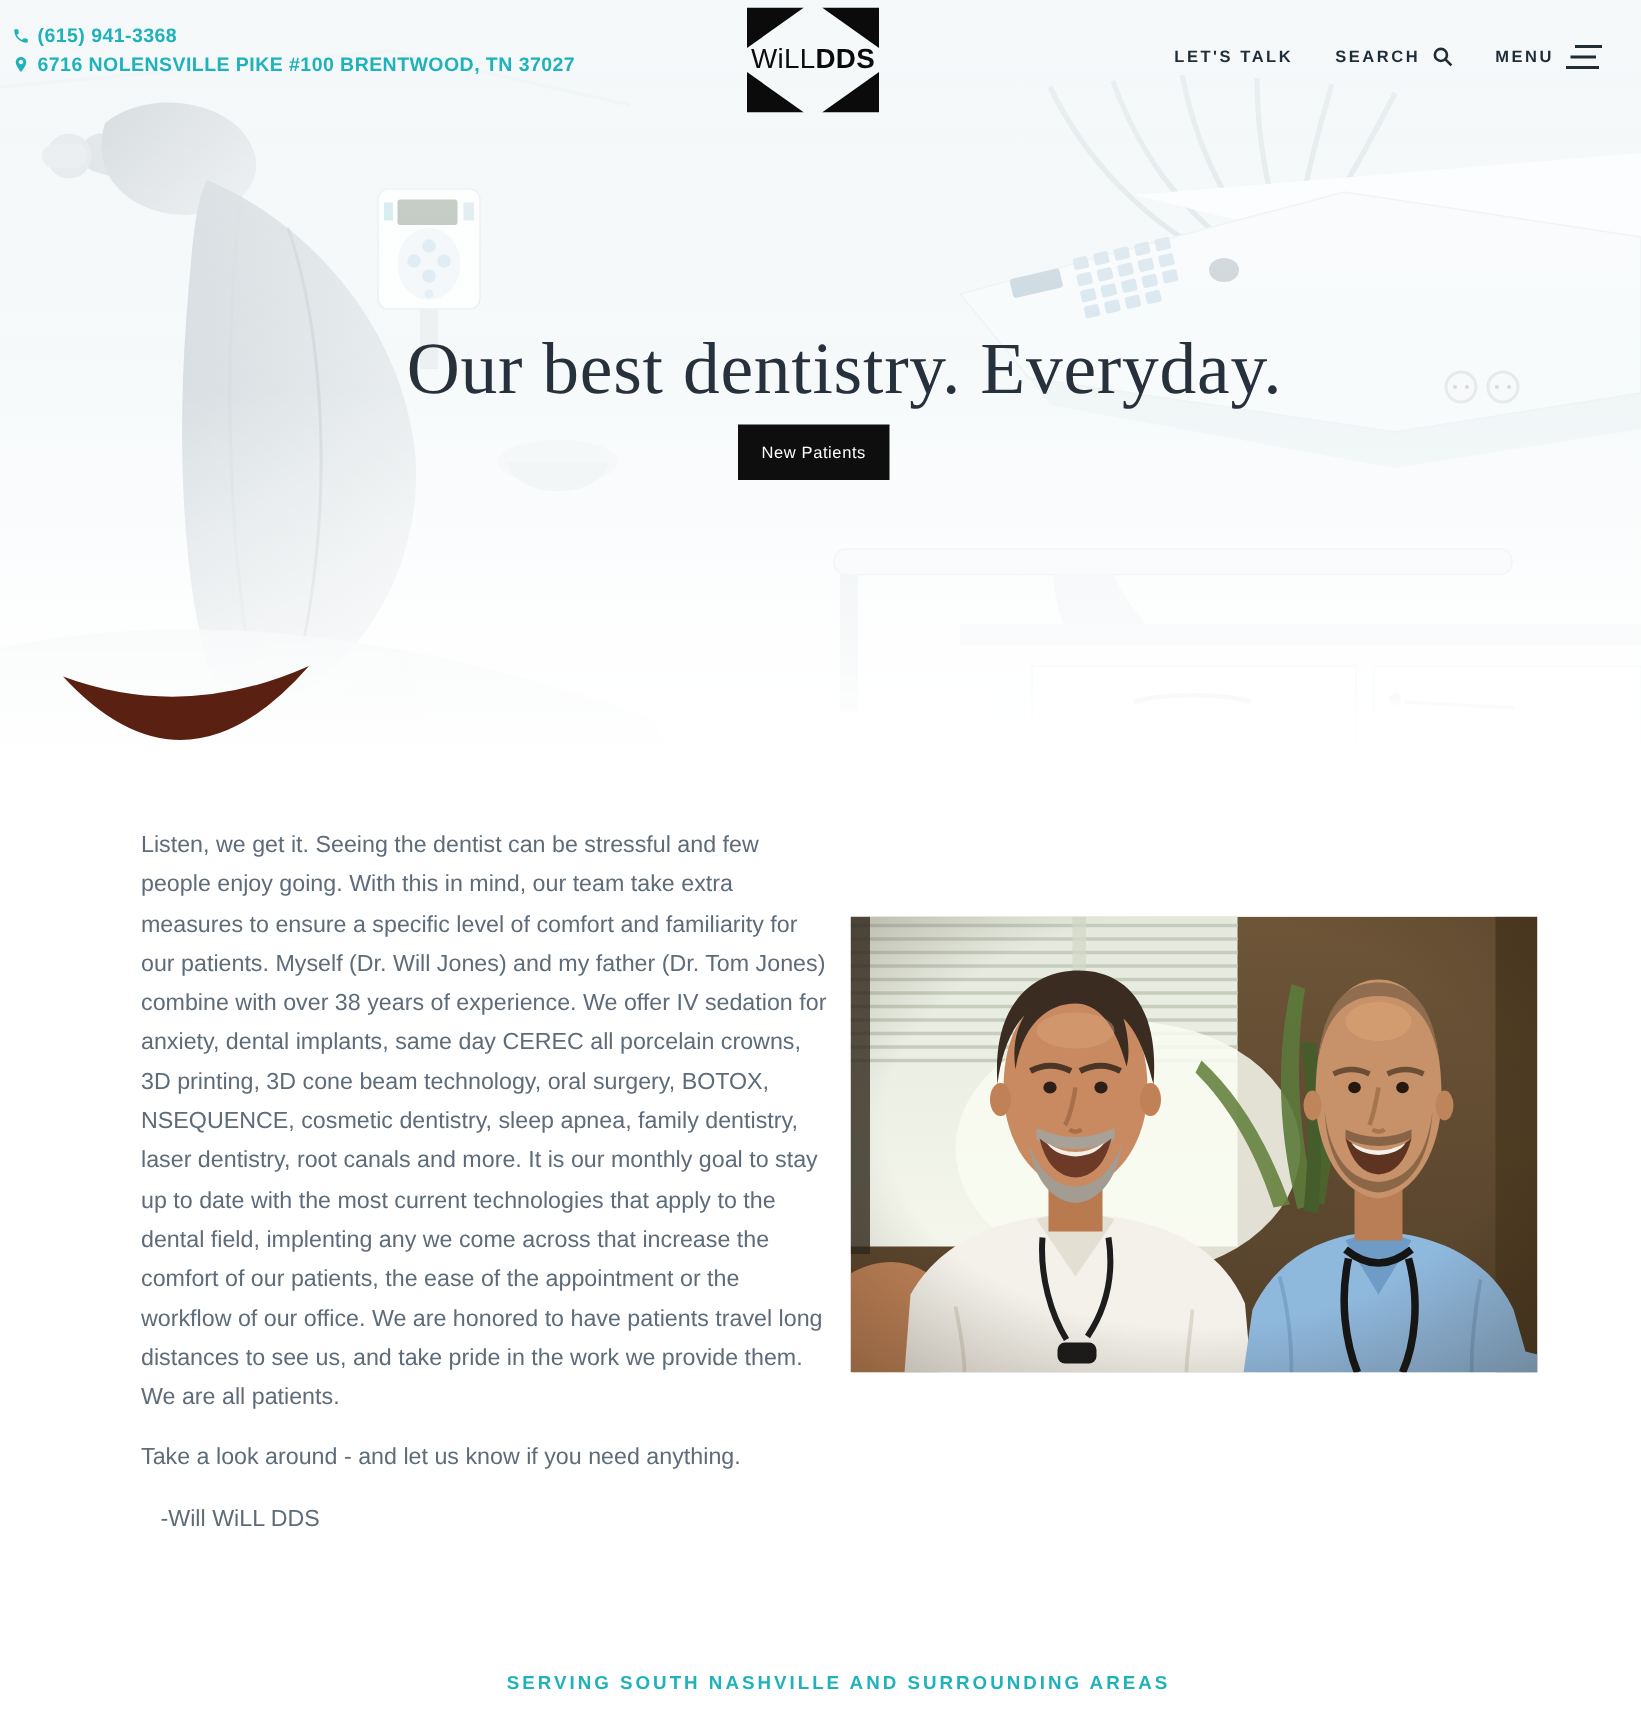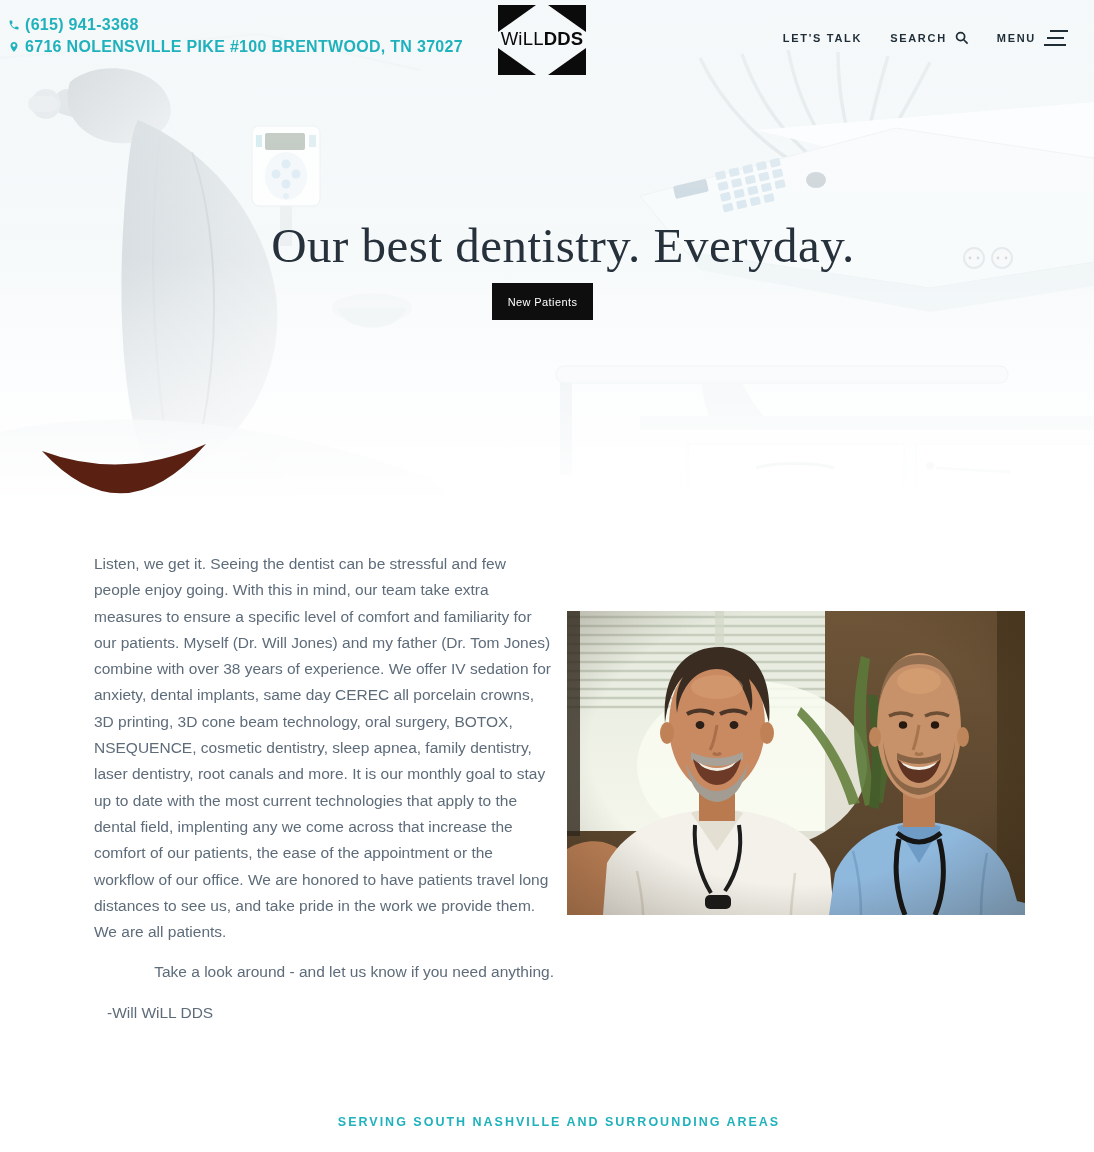--- a/index.html
+++ b/index.html
@@ -9,21 +9,21 @@
   html,body{margin:0;padding:0;background:#fff;}
   .page{position:relative;width:1094px;height:1152px;margin:0 auto;background:#fff;overflow:hidden;
         font-family:"Liberation Sans", sans-serif;}
 
   
   .hero{position:absolute;left:0;top:0;width:1094px;height:520px;}
   .hero-bg{position:absolute;left:0;top:0;width:100%;height:100%;display:block;}
 
   .contact{position:absolute;left:8px;top:16px;display:flex;flex-direction:column;gap:4px;z-index:6;}
   .contact-line{display:flex;align-items:center;gap:5px;color:var(--teal);
-                font-size:16px;font-weight:bold;letter-spacing:.3px;text-decoration:none;cursor:pointer;}
+                font-size:13px;font-weight:bold;letter-spacing:.3px;text-decoration:none;cursor:pointer;}
   .contact-line svg{width:12px;height:12px;fill:var(--teal);flex:0 0 auto;}
 
   .logo{position:absolute;left:498px;top:5px;width:88px;height:70px;z-index:6;cursor:pointer;}
   .logo svg{position:absolute;inset:0;}
   .logo-text{position:absolute;left:0;right:0;top:50%;transform:translateY(-54%);
              text-align:center;font-size:18.5px;color:#0b0b0b;letter-spacing:.2px;white-space:nowrap;}
   .logo-text b{font-weight:bold;}
 
   .nav{position:absolute;top:30px;right:26px;display:flex;align-items:center;gap:28px;z-index:6;}
   .nav a{color:var(--nav-text);font-size:11px;font-weight:bold;letter-spacing:1.7px;
@@ -40,21 +40,21 @@
               color:var(--title);letter-spacing:.5px;z-index:4;}
   .cta{position:absolute;left:492px;top:283px;width:101px;height:37px;background:var(--cta);
        color:#fff;border:none;font-family:"Liberation Sans", sans-serif;font-size:11px;
        font-weight:normal;letter-spacing:.4px;cursor:pointer;z-index:4;}
   .smile{position:absolute;left:38px;top:443px;width:170px;height:57px;z-index:4;}
 
   
   .about-text{position:absolute;left:94px;top:551px;width:460px;}
   .about-heading{color:var(--teal);font-size:12.5px;font-weight:bold;letter-spacing:1.9px;margin:0 0 21px 0;}
   .about-text p{font-size:15.5px;line-height:26.3px;color:var(--body-text);margin:0;}
-  .about-text .closing{margin-top:14px;text-align:right;}
+  .about-text .closing{margin-top:14px;}
   .about-text .sig{margin-top:14px;padding-left:13px;}
 
   .photo{position:absolute;left:567px;top:611px;width:458px;height:304px;margin:0;overflow:hidden;}
   .photo svg{display:block;width:100%;height:100%;}
 
   
   .tagline{position:absolute;left:12px;top:1115px;width:1094px;margin:0;text-align:center;
            color:var(--teal);font-size:12.5px;font-weight:bold;letter-spacing:2px;}
 </style>
 </head>

